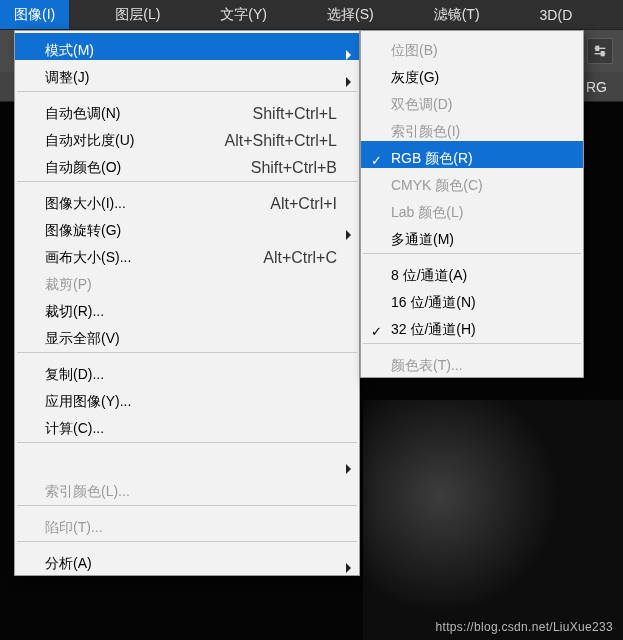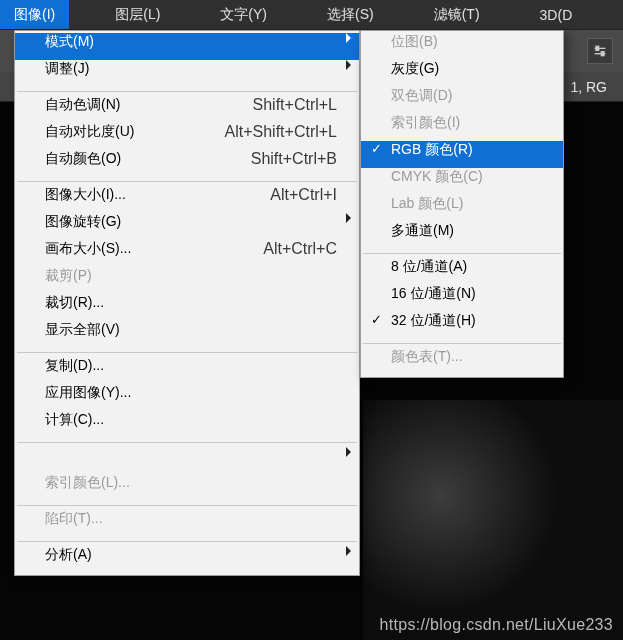--- a/index.html
+++ b/index.html
@@ -80,30 +80,30 @@
   width: 346px;
   background: #f2f2f2;
   border: 1px solid #9c9c9c;
   box-shadow: 4px 4px 10px rgba(0,0,0,.35);
   color: #000;
   padding: 2px 0;
 }
 .submenu {
   position: absolute;
   top: 30px; left: 360px;
-  width: 204px;
+  width: 224px;
   background: #f2f2f2;
   border: 1px solid #9c9c9c;
   box-shadow: 4px 4px 10px rgba(0,0,0,.4);
   color: #000;
   padding: 2px 0;
 }
 .menu-item {
   display: flex;
-  align-items: flex-start;
+  align-items: flex-end;
   height: 27px;
   padding: 0 22px 0 30px;
   position: relative;
   cursor: default;
 }
 .menu-item .label { flex: 1; white-space: nowrap; }
 .menu-item .accel { color: #3a3a3a; font-size: 16px; white-space: nowrap; }
 .menu-item.highlight {
   background: #0f6fd2;
   color: #fff;
@@ -125,21 +125,21 @@
 }
 .menu-sep {
   height: 1px;
   background: #c8c8c8;
   margin: 4px 2px;
 }
 .watermark {
   position: absolute;
   right: 10px; bottom: 6px;
   color: #b8b8b8;
-  font-size: 16px;
+  font-size: 12px;
   font-family: Arial, sans-serif;
   letter-spacing: .3px;
 }
 </style>
 </head>
 <body>
 
 <div class="menubar">
     <div class="menubar-item open">图像(I)</div>
     <div class="menubar-item">图层(L)</div>

